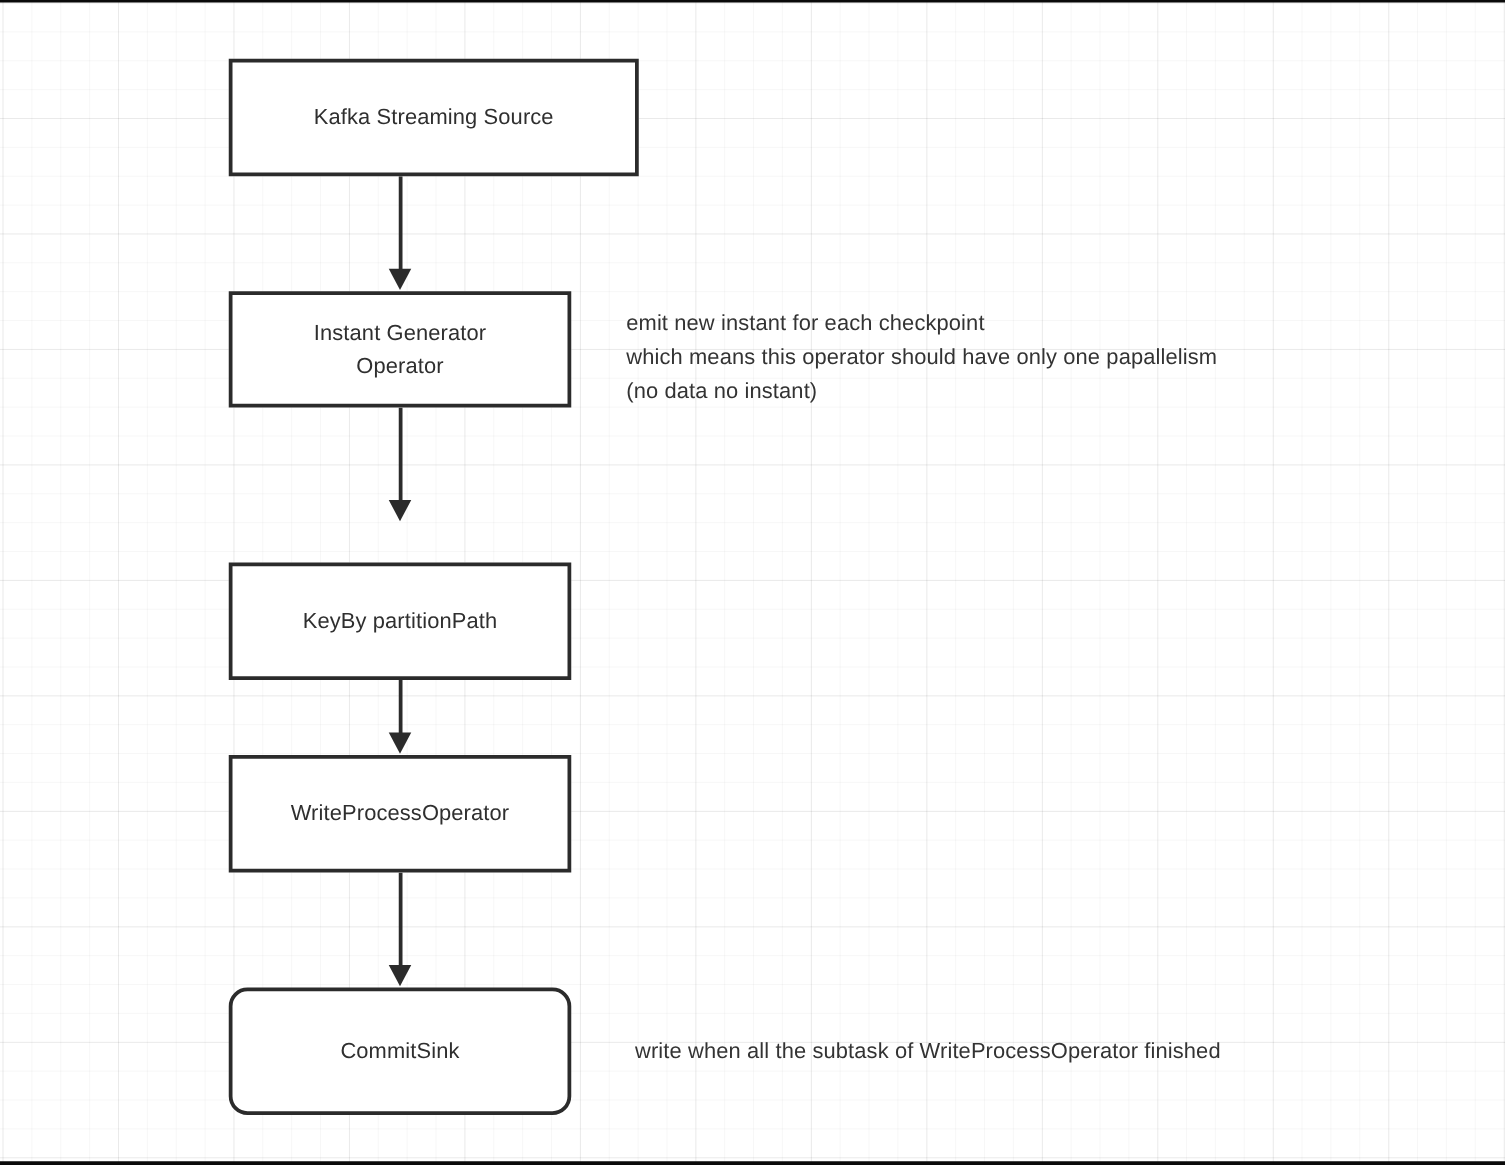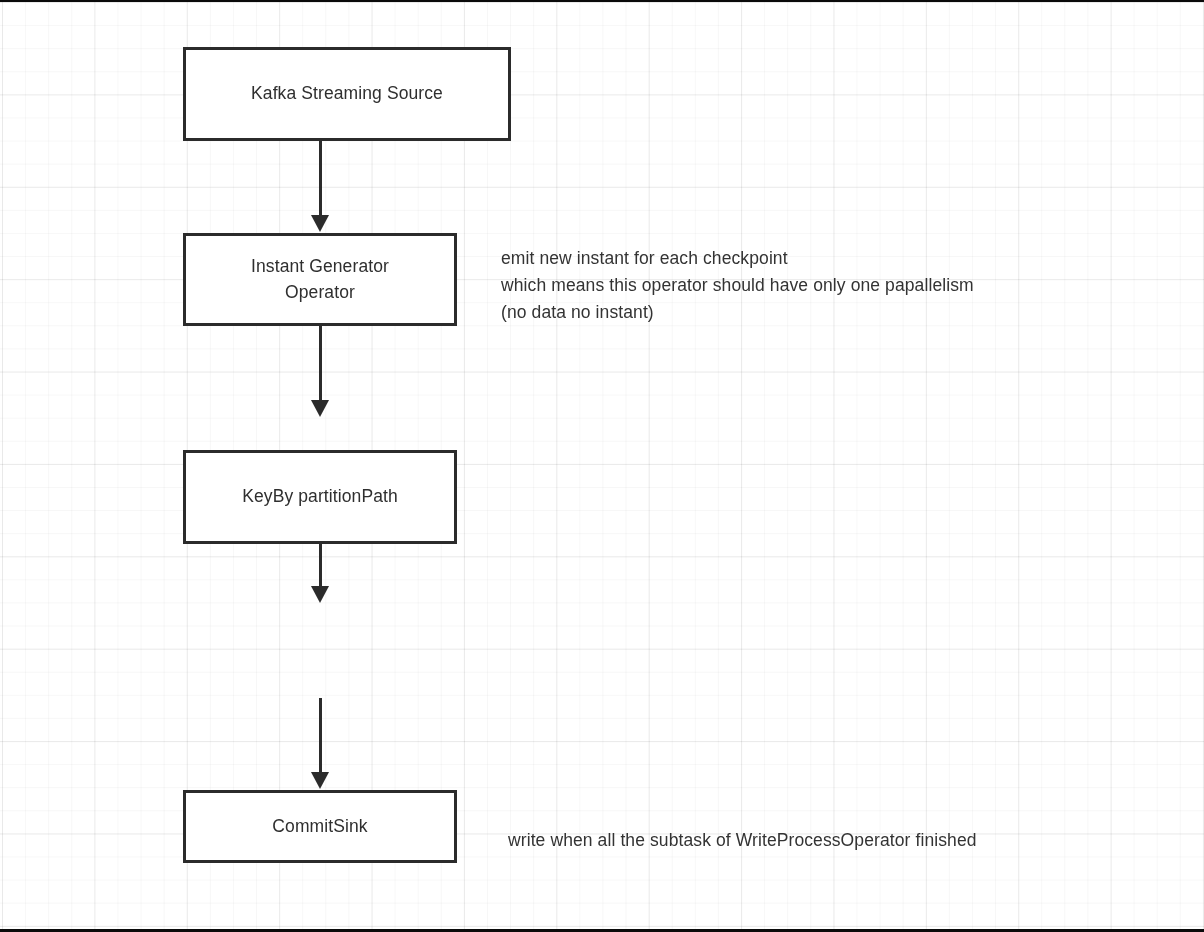--- a/index.html
+++ b/index.html
@@ -101,22 +101,25 @@
 
   <div class="node" style="left:183px; top:233px; width:274px; height:93px;align-items:center;">
     <span class="node-label">Instant Generator
 Operator</span>
   </div>
 
   <div class="node" style="left:183px; top:418px; width:274px; height:94px;margin-top:32px;">
     <span class="node-label">KeyBy partitionPath</span>
   </div>
 
+  <div class="node" style="left:183px; top:604px; width:274px; height:94px;">
+    <span class="node-label">WriteProcessOperator</span>
+  </div>
 
-  <div class="node" style="left:183px; top:790px; width:274px; height:73px;">
+  <div class="node" style="left:183px; top:790px; width:274px; height:102px;border-radius:15px;">
     <span class="node-label">CommitSink</span>
   </div>
 
   <div class="note" style="left:501px; top:245px;">emit new instant for each checkpoint
 which means this operator should have only one papallelism
 (no data no instant)</div>
 
 
   <div class="note" style="left:508px; top:827px;">write when all the subtask of WriteProcessOperator finished</div>
 

